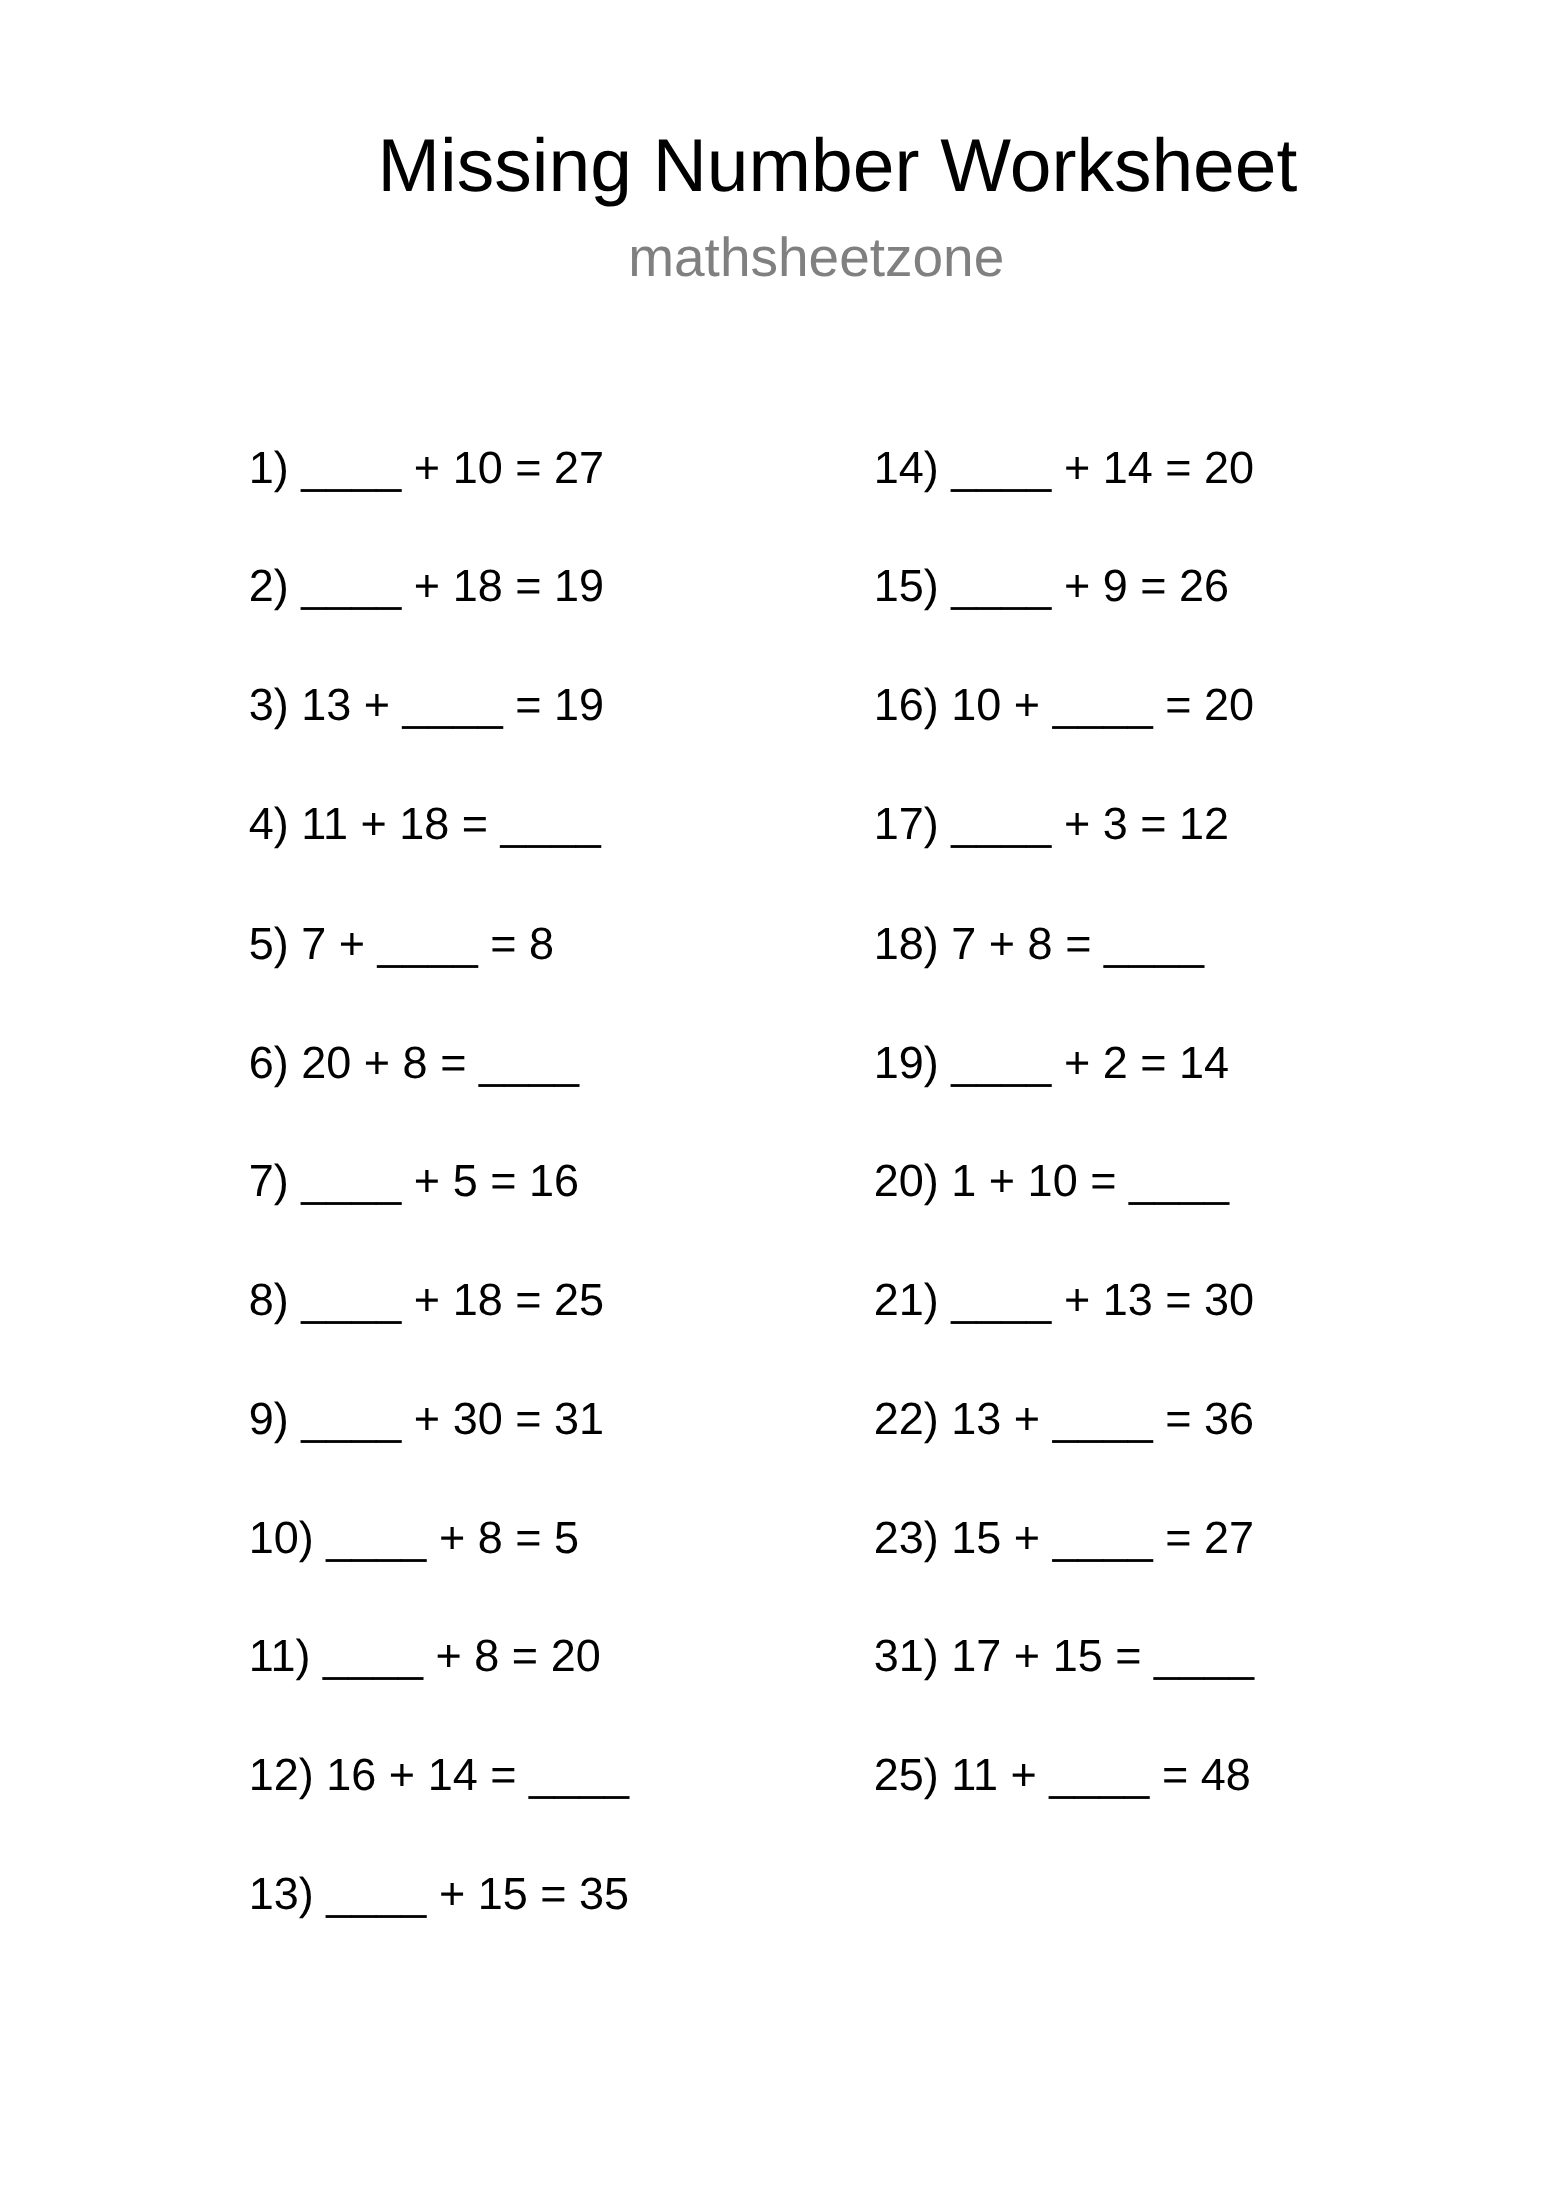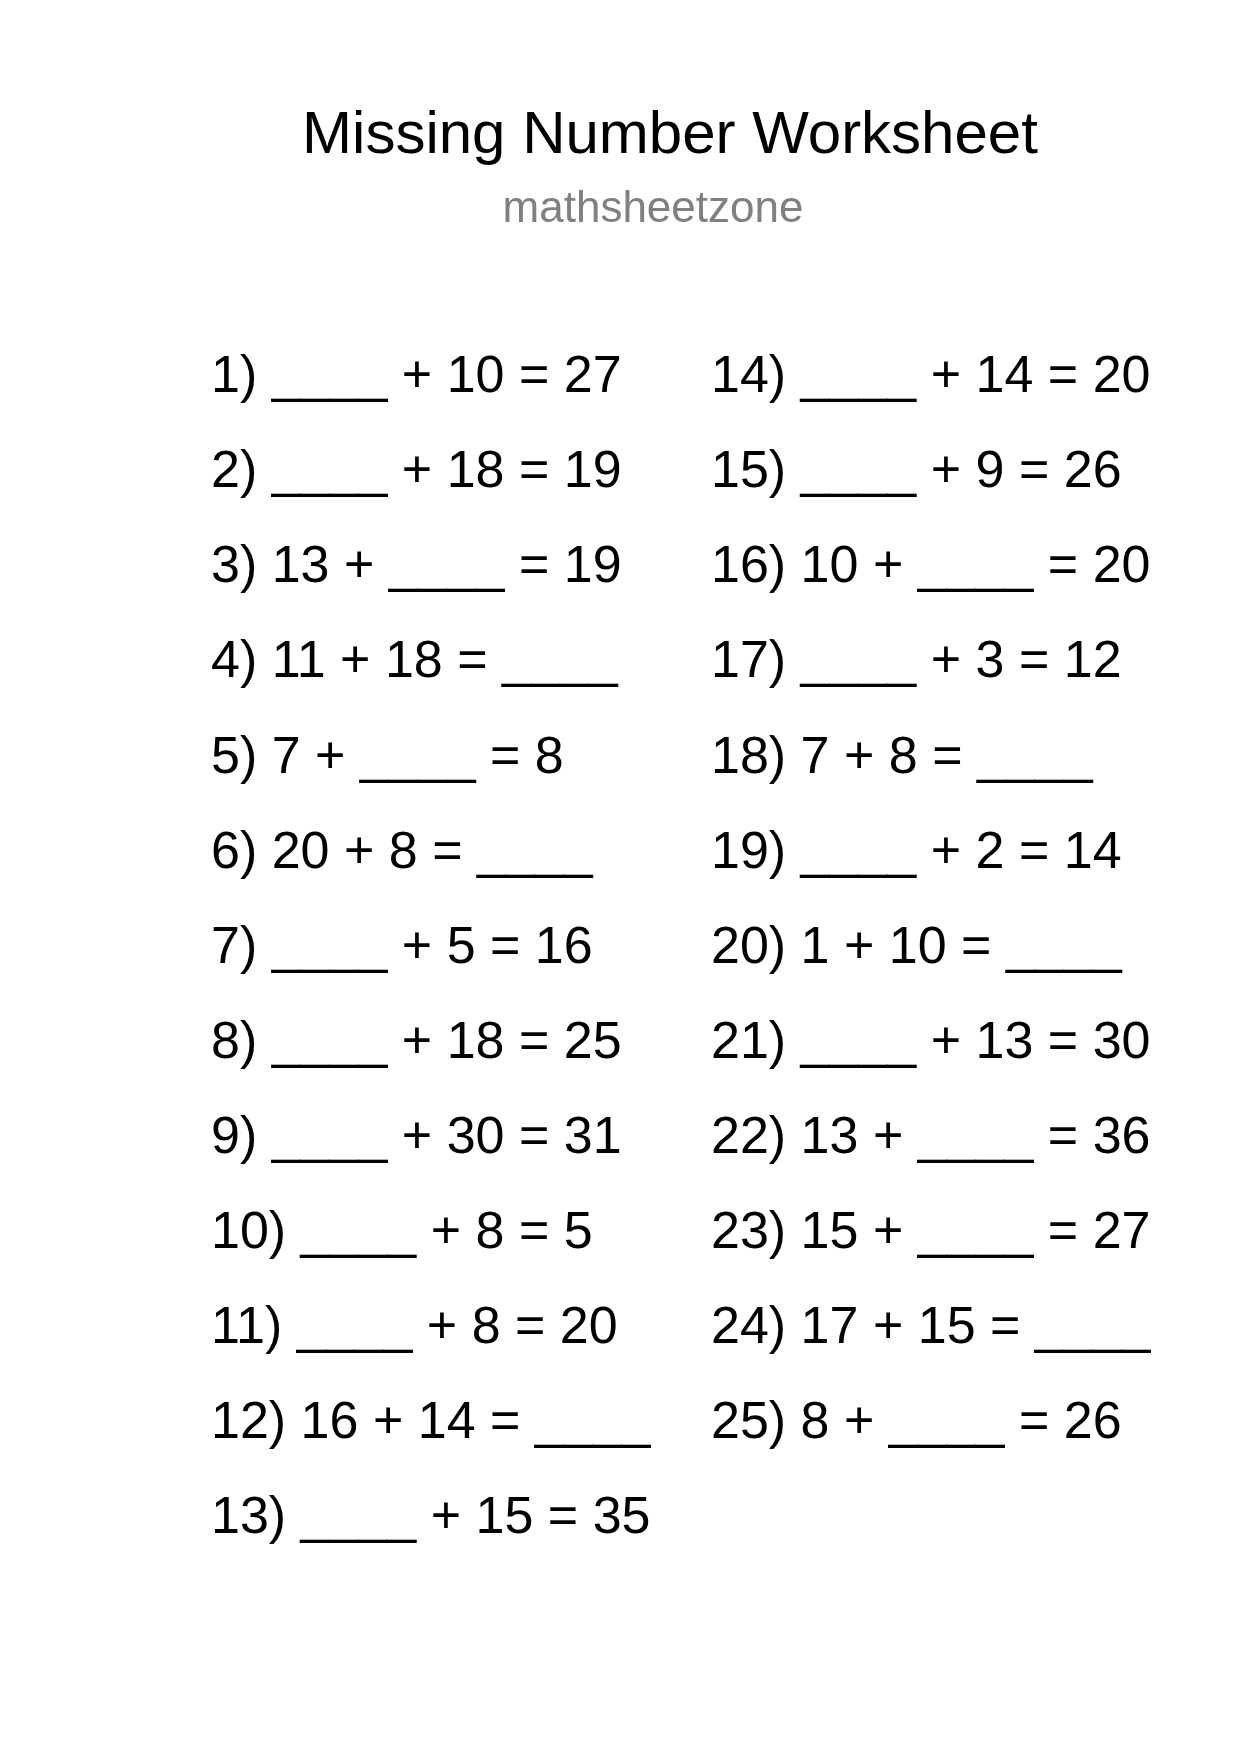--- a/index.html
+++ b/index.html
@@ -37,22 +37,22 @@
       white-space: nowrap;
     }
     .col {
       position: absolute;
       top: 0;
     }
     .col-left { left: 199px; }
     .col-right { left: 699px; }
     .problem {
       position: absolute;
-      left: 12px;
-      font-size: 52px;
+      left: 0;
+      font-size: 36px;
       line-height: 50px;
       white-space: pre;
     }
   </style>
 </head>
 <body>
 
 <div class="title">Missing Number Worksheet</div>
 <div class="subtitle">mathsheetzone</div>
 
@@ -76,15 +76,15 @@
   <div class="problem" style="top:349px">14) ____ + 14 = 20</div>
   <div class="problem" style="top:444px">15) ____ + 9 = 26</div>
   <div class="problem" style="top:539px">16) 10 + ____ = 20</div>
   <div class="problem" style="top:634px">17) ____ + 3 = 12</div>
   <div class="problem" style="top:730px">18) 7 + 8 = ____</div>
   <div class="problem" style="top:825px">19) ____ + 2 = 14</div>
   <div class="problem" style="top:920px">20) 1 + 10 = ____</div>
   <div class="problem" style="top:1015px">21) ____ + 13 = 30</div>
   <div class="problem" style="top:1110px">22) 13 + ____ = 36</div>
   <div class="problem" style="top:1205px">23) 15 + ____ = 27</div>
-  <div class="problem" style="top:1300px">24) 17 + 15 = ____</div>
-  <div class="problem" style="top:1395px">25) 8 + ____ = 26</div>
+  <div class="problem" style="top:1300px">31) 17 + 15 = ____</div>
+  <div class="problem" style="top:1395px">25) 11 + ____ = 48</div>
 </div>
 
 </body></html>

